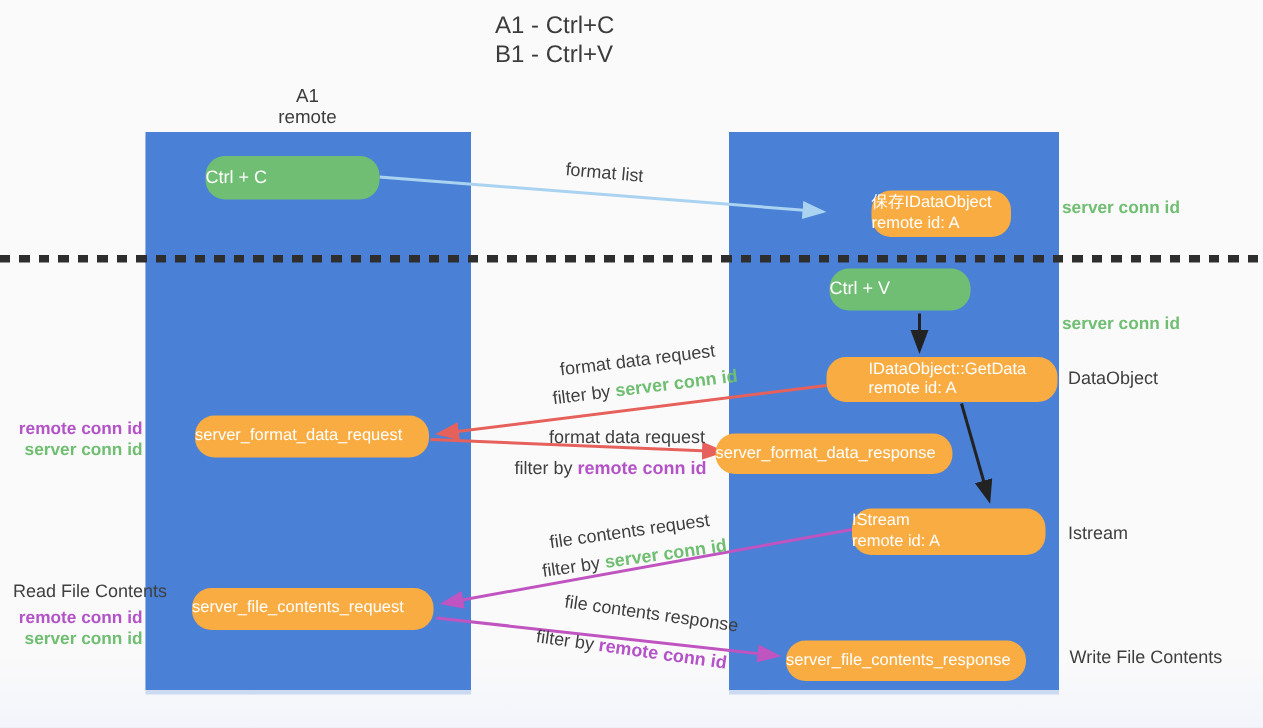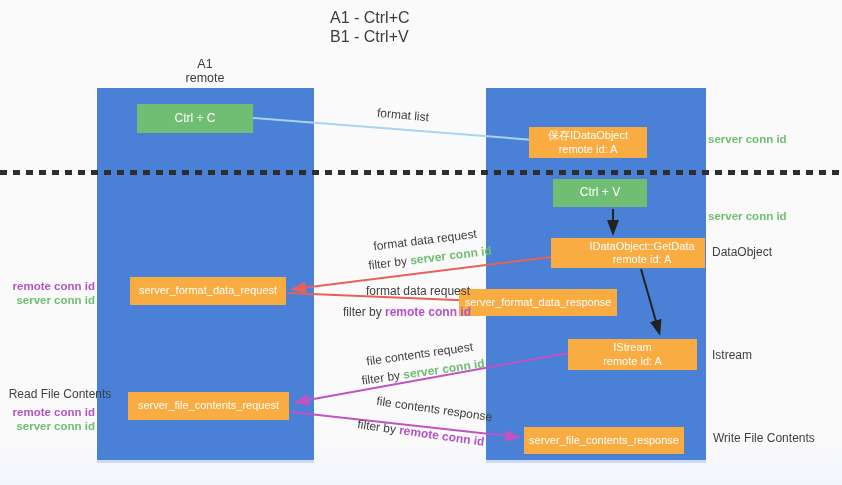--- a/index.html
+++ b/index.html
@@ -24,33 +24,33 @@
     box-shadow:0 3px 0 rgba(74,128,213,0.25);
   }
   .lane-a{left:97px;top:88px;width:217px;height:372px;}
   .lane-b{left:486px;top:88px;width:220px;height:372px;}
   .lane-header{
     text-align:center;font-size:12.5px;line-height:14px;color:#3c3c3c;
   }
   .hdr-a{left:150px;top:57px;width:110px;}
   .hdr-b{left:541px;top:57px;width:110px;}
   .node{
-    display:flex;align-items:center;justify-content:center;
+    display:flex;align-items:flex-start;justify-content:center;
     flex-direction:column;
     color:#ffffff;text-align:center;
-    font-size:11px;line-height:13.5px;
+    font-size:11px;line-height:13.5px;border-radius:13px;
   }
   .green{background:#6fbe74;}
   .orange{background:#f9ac42;}
   .n-ctrlc{left:137px;top:104px;width:116px;height:29px;font-size:12px;}
-  .n-save{left:529px;top:127px;width:118px;height:31px;}
+  .n-save{left:581px;top:127px;width:93px;height:31px;}
   .n-ctrlv{left:553px;top:179px;width:94px;height:28px;font-size:12px;}
   .n-getdata{left:551px;top:238px;width:126px;height:30px;padding-left:28px;}
   .n-fmtreq{left:130px;top:277px;width:156px;height:28px;}
-  .n-fmtresp{left:459px;top:289px;width:158px;height:27px;}
+  .n-fmtresp{left:477px;top:289px;width:158px;height:27px;}
   .n-istream{left:568px;top:339px;width:129px;height:31px;}
   .n-filereq{left:128px;top:392px;width:161px;height:28px;}
   .n-fileresp{left:524px;top:427px;width:160px;height:27px;}
   .divider{
     left:0;top:170px;width:842px;height:5px;
     background:repeating-linear-gradient(90deg,#2e2e2e 0px,#2e2e2e 7px,transparent 7px,transparent 13px);
   }
   .side{font-size:12px;color:#3f3f3f;white-space:nowrap;}
   .conn-green{color:#6fbe72;font-weight:bold;font-size:11.5px;}
   .conn-purple{color:#b452c8;font-weight:bold;font-size:11.5px;}

